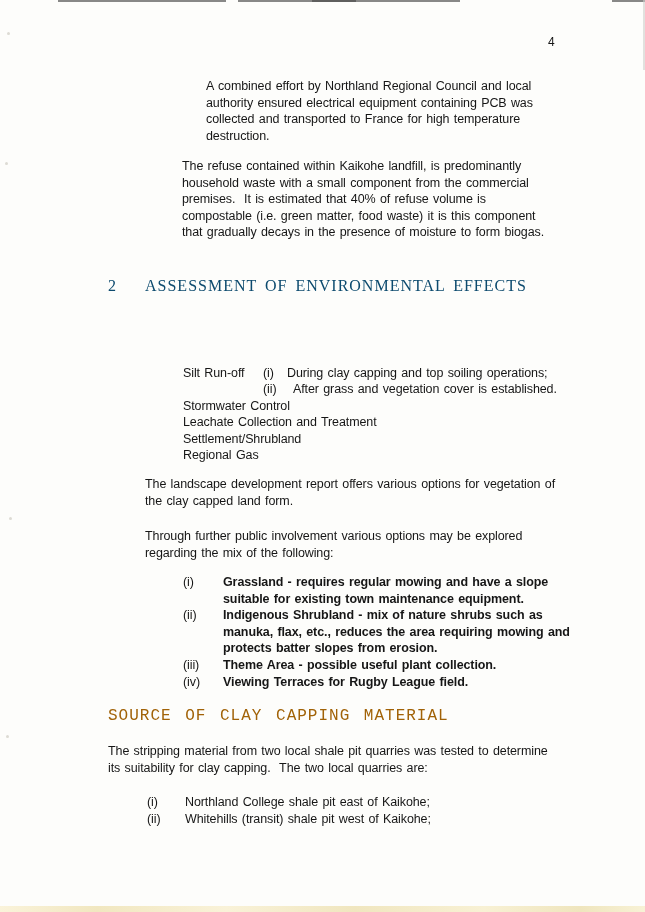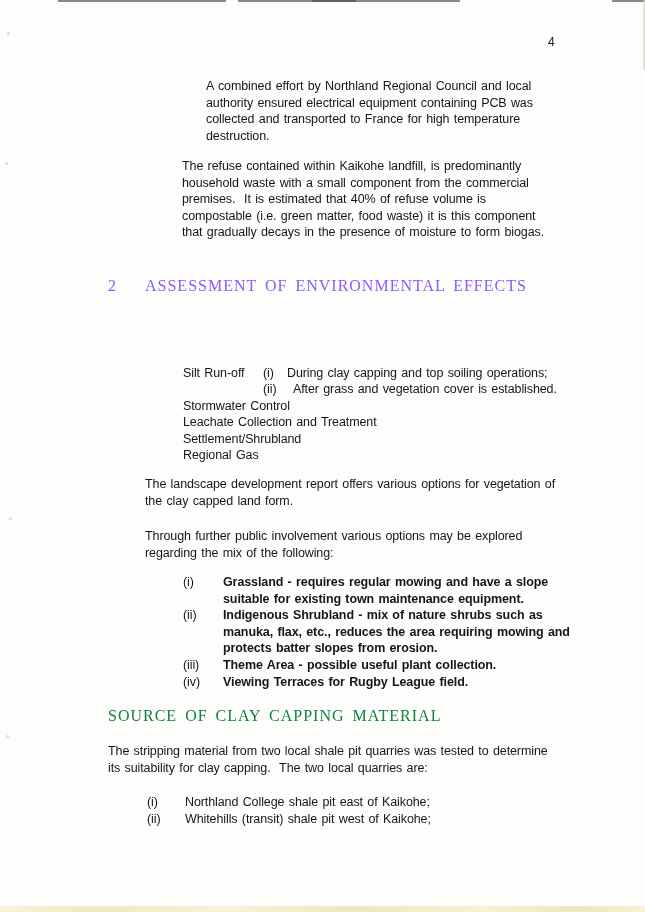--- a/index.html
+++ b/index.html
@@ -36,39 +36,39 @@
     letter-spacing:-0.1px;
     word-spacing:1px;
     white-space:pre-wrap;
   }
   .page-number{position:absolute;left:548px;top:35px;font-size:12px;}
   .p1{left:182px;top:78px;width:420px;margin-left:24px;}
   .p2{left:182px;top:158px;width:430px;}
   .sec-heading{
     position:absolute;left:108px;top:277px;
     font-family:"Liberation Serif", serif;
-    font-size:16px;letter-spacing:1px;word-spacing:3px;color:#8b5cf6;
+    font-size:16px;letter-spacing:1px;word-spacing:3px;color:#0c4a6e;
   }
   .sec-heading .sec-num{display:inline-block;width:37px;letter-spacing:0;}
   .intro{left:145px;top:315px;width:460px;}
   .effects{position:absolute;left:183px;top:365px;width:440px;font-size:12.5px;line-height:16.4px;letter-spacing:-0.1px;word-spacing:1px;}
   .effects .row1 .silt-label{display:inline-block;width:80px;}
   .effects .row1 .rnum{display:inline-block;width:24px;}
   .effects .row2{padding-left:80px;}
   .effects .row2 .rnum{display:inline-block;width:30px;}
   .landscape{left:145px;top:476px;width:480px;}
   .public{left:145px;top:528px;width:470px;}
   .options{position:absolute;left:183px;top:574px;width:430px;font-size:12.5px;line-height:16.6px;letter-spacing:-0.1px;word-spacing:1px;}
   .opt-row{display:flex;}
   .opt-row .onum{flex:0 0 40px;}
   .opt-row .otext{white-space:pre-wrap;font-weight:bold;}
   .src-heading{
     position:absolute;left:108px;top:707px;
-    font-family:Liberation Serif, serif;
-    font-size:16px;letter-spacing:1px;word-spacing:3px;color:#15803d;
+    font-family:Liberation Mono, monospace;
+    font-size:16px;letter-spacing:1px;word-spacing:3px;color:#a16207;
   }
   .src-intro{left:108px;top:743px;width:520px;}
   .quarries{position:absolute;left:147px;top:794px;width:460px;font-size:12.5px;line-height:16.6px;letter-spacing:-0.1px;word-spacing:1px;}
   .q-row{display:flex;}
   .q-row .qnum{flex:0 0 38px;}
 </style>
 </head>
 <body>
 
 <div class="page">

